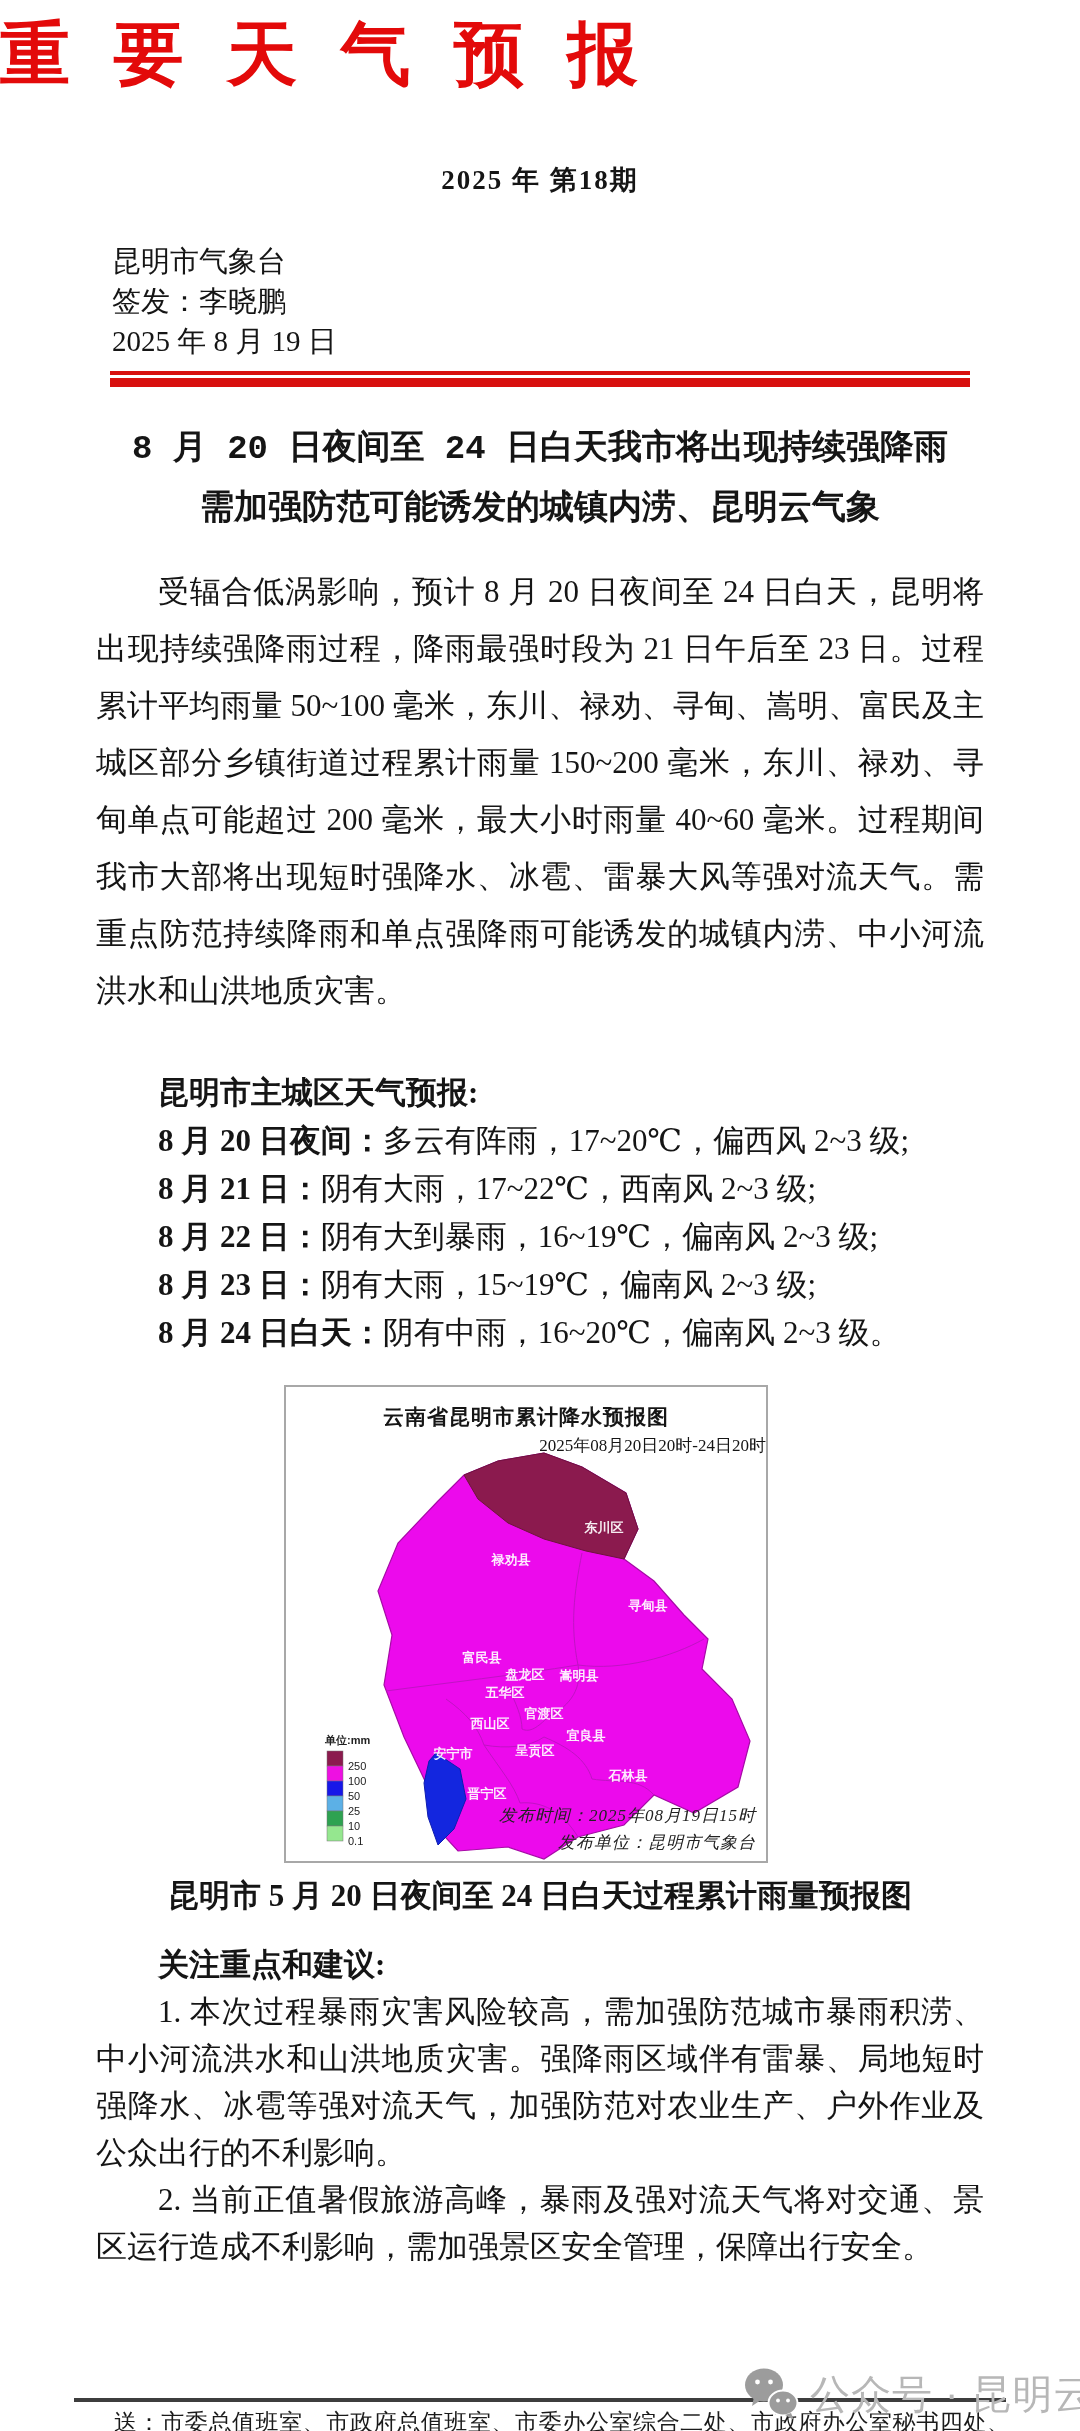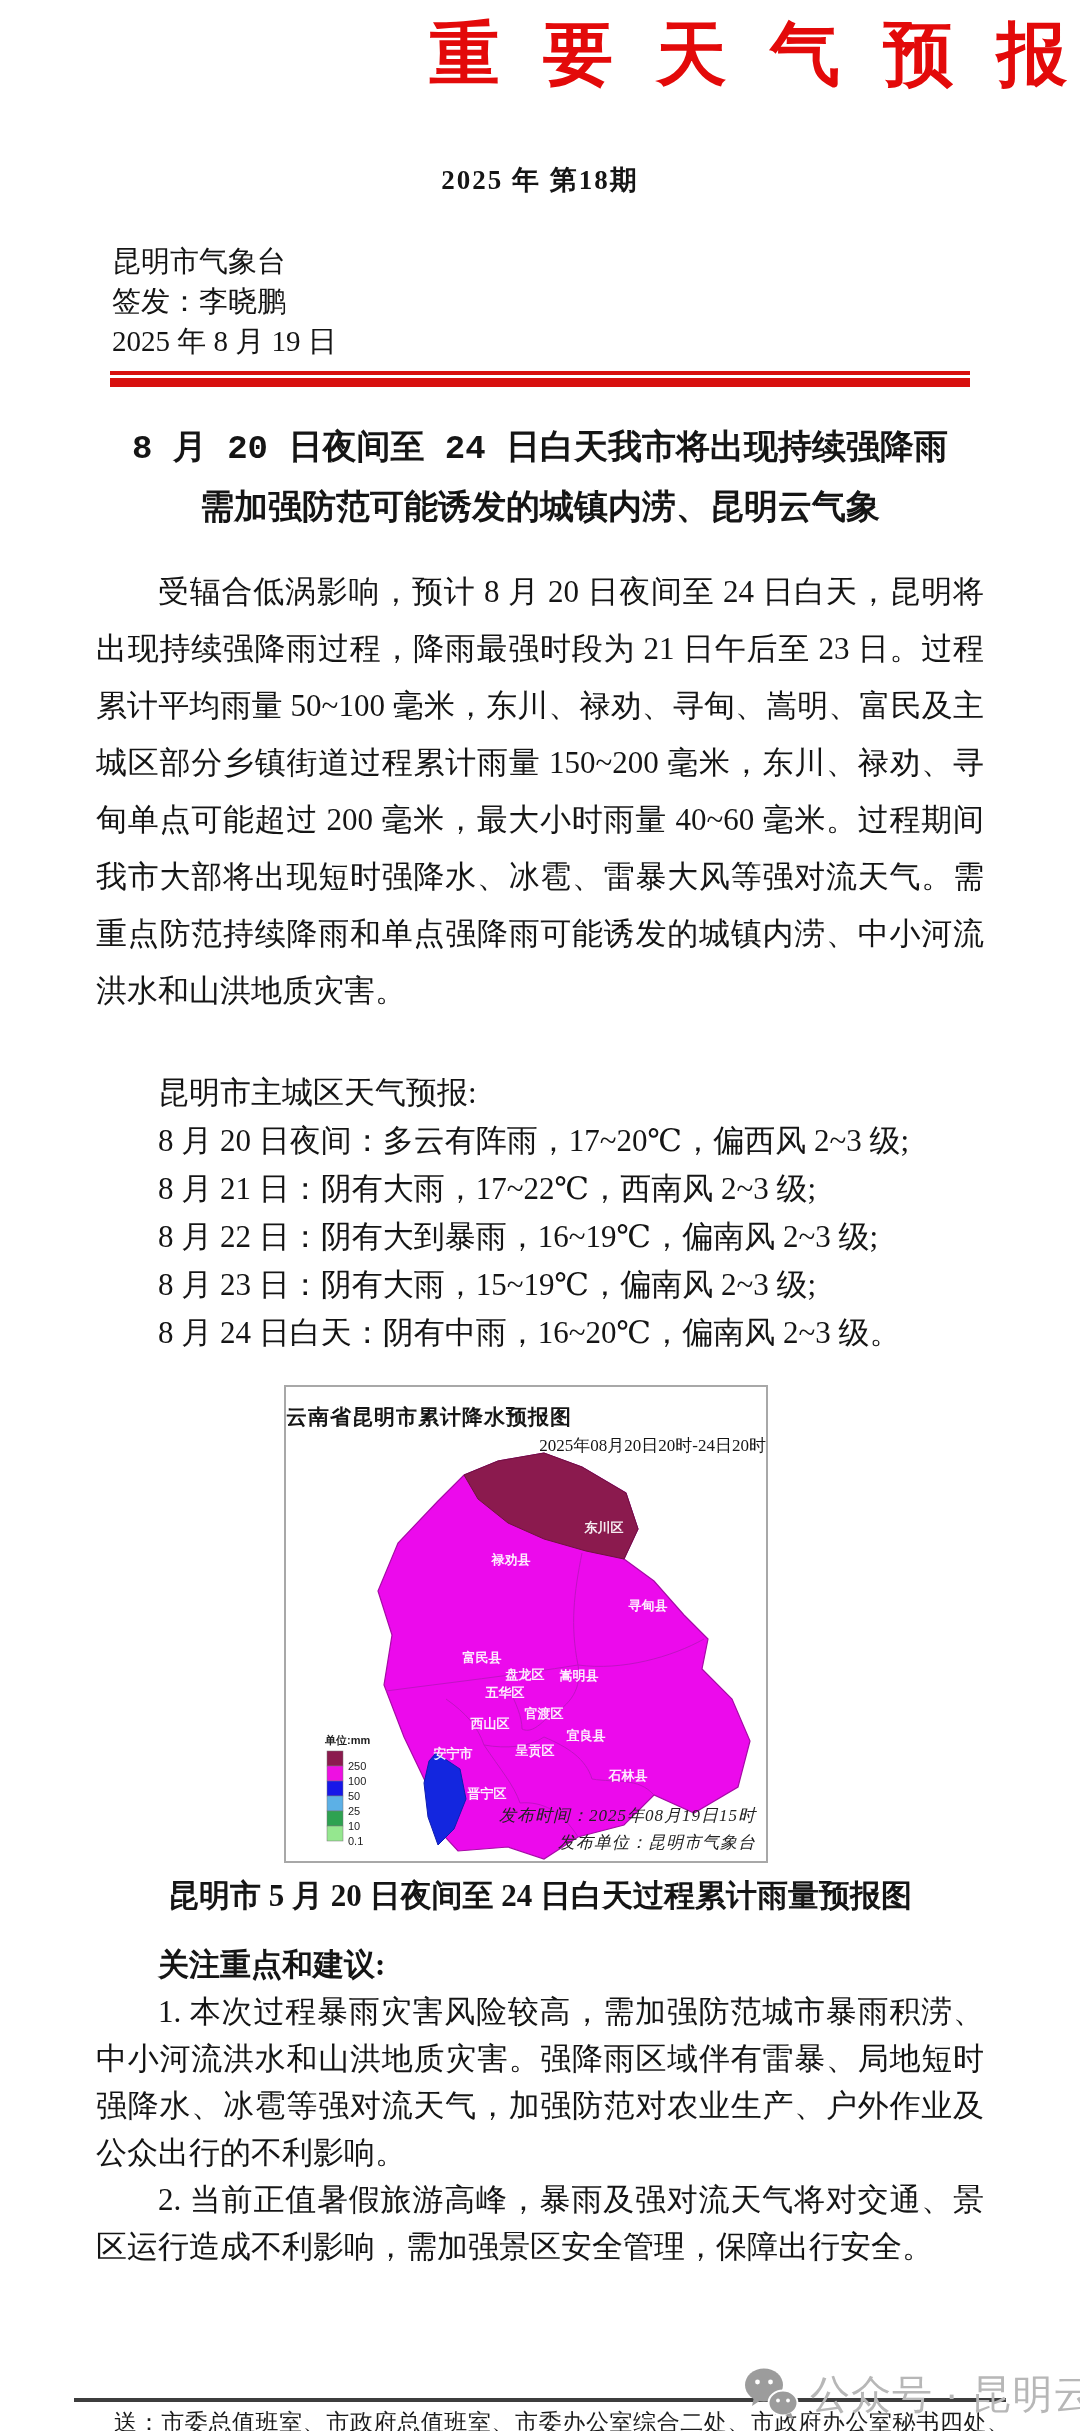--- a/index.html
+++ b/index.html
@@ -1,44 +1,44 @@
 <!DOCTYPE html>
 <html><head>
 <meta charset="utf-8">
 <style>
   html,body{margin:0;padding:0;}
   body{
     width:1080px;height:2431px;background:#ffffff;position:relative;overflow:hidden;
     font-family:"Liberation Serif","DejaVu Serif",serif;color:#151515;
   }
   .doc-title{
-    margin-top:8px;text-align:right;font-size:70px;font-weight:bold;
+    margin-top:8px;text-align:left;font-size:70px;font-weight:bold;
     color:#e30a0a;letter-spacing:13px;white-space:nowrap;
   }
   .issue-no{text-align:center;font-size:27px;margin-top:60px;letter-spacing:2px;font-weight:bold;}
   .issuer-row{
     display:flex;justify-content:space-between;align-items:baseline;
     margin:44px 112px 0 112px;font-size:29px;flex-direction:column;
   }
   .red-rule{margin:9px 110px 0 110px;}
   .red-rule .thin{height:4px;background:#d8100e;}
   .red-rule .thick{height:9px;background:#d8100e;margin-top:3px;}
   .headline{margin-top:32px;text-align:center;font-weight:bold;font-size:34px;line-height:60px;font-family:Liberation Mono, monospace;}
   .para{margin:0 96px;font-size:31px;line-height:57px;text-align:justify;text-indent:62px;}
   .intro{margin-top:24px;}
   .forecast{margin:50px 96px 0 96px;font-size:31px;line-height:48px;}
   .forecast .row{text-indent:62px;}
-  .bold{font-weight:normal;}
+  .bold{font-weight:bold;}
   
   .figure{
     position:relative;width:484px;height:478px;margin:28px 0 0 284px;
     border:2px solid #a8a8a8;box-sizing:border-box;background:#fff;
   }
   .fig-title{
-    text-align:left;margin-top:16px;font-size:21px;font-weight:bold;
+    text-align:center;margin-top:16px;font-size:21px;font-weight:bold;
     font-family:"Liberation Sans","DejaVu Sans",sans-serif;letter-spacing:1px;
   }
   .fig-subtitle{text-align:right;margin-top:3px;font-size:17px;}
   .map-svg{position:absolute;left:0;top:0;width:480px;height:474px;}
   .legend{position:absolute;left:38px;top:346px;}
   .pubinfo{
     position:absolute;right:10px;bottom:5px;text-align:right;
     font-size:17px;font-style:italic;line-height:27px;color:#222;letter-spacing:1px;
   }
   .fig-caption{margin-top:12px;text-align:center;font-weight:bold;font-size:31px;}

